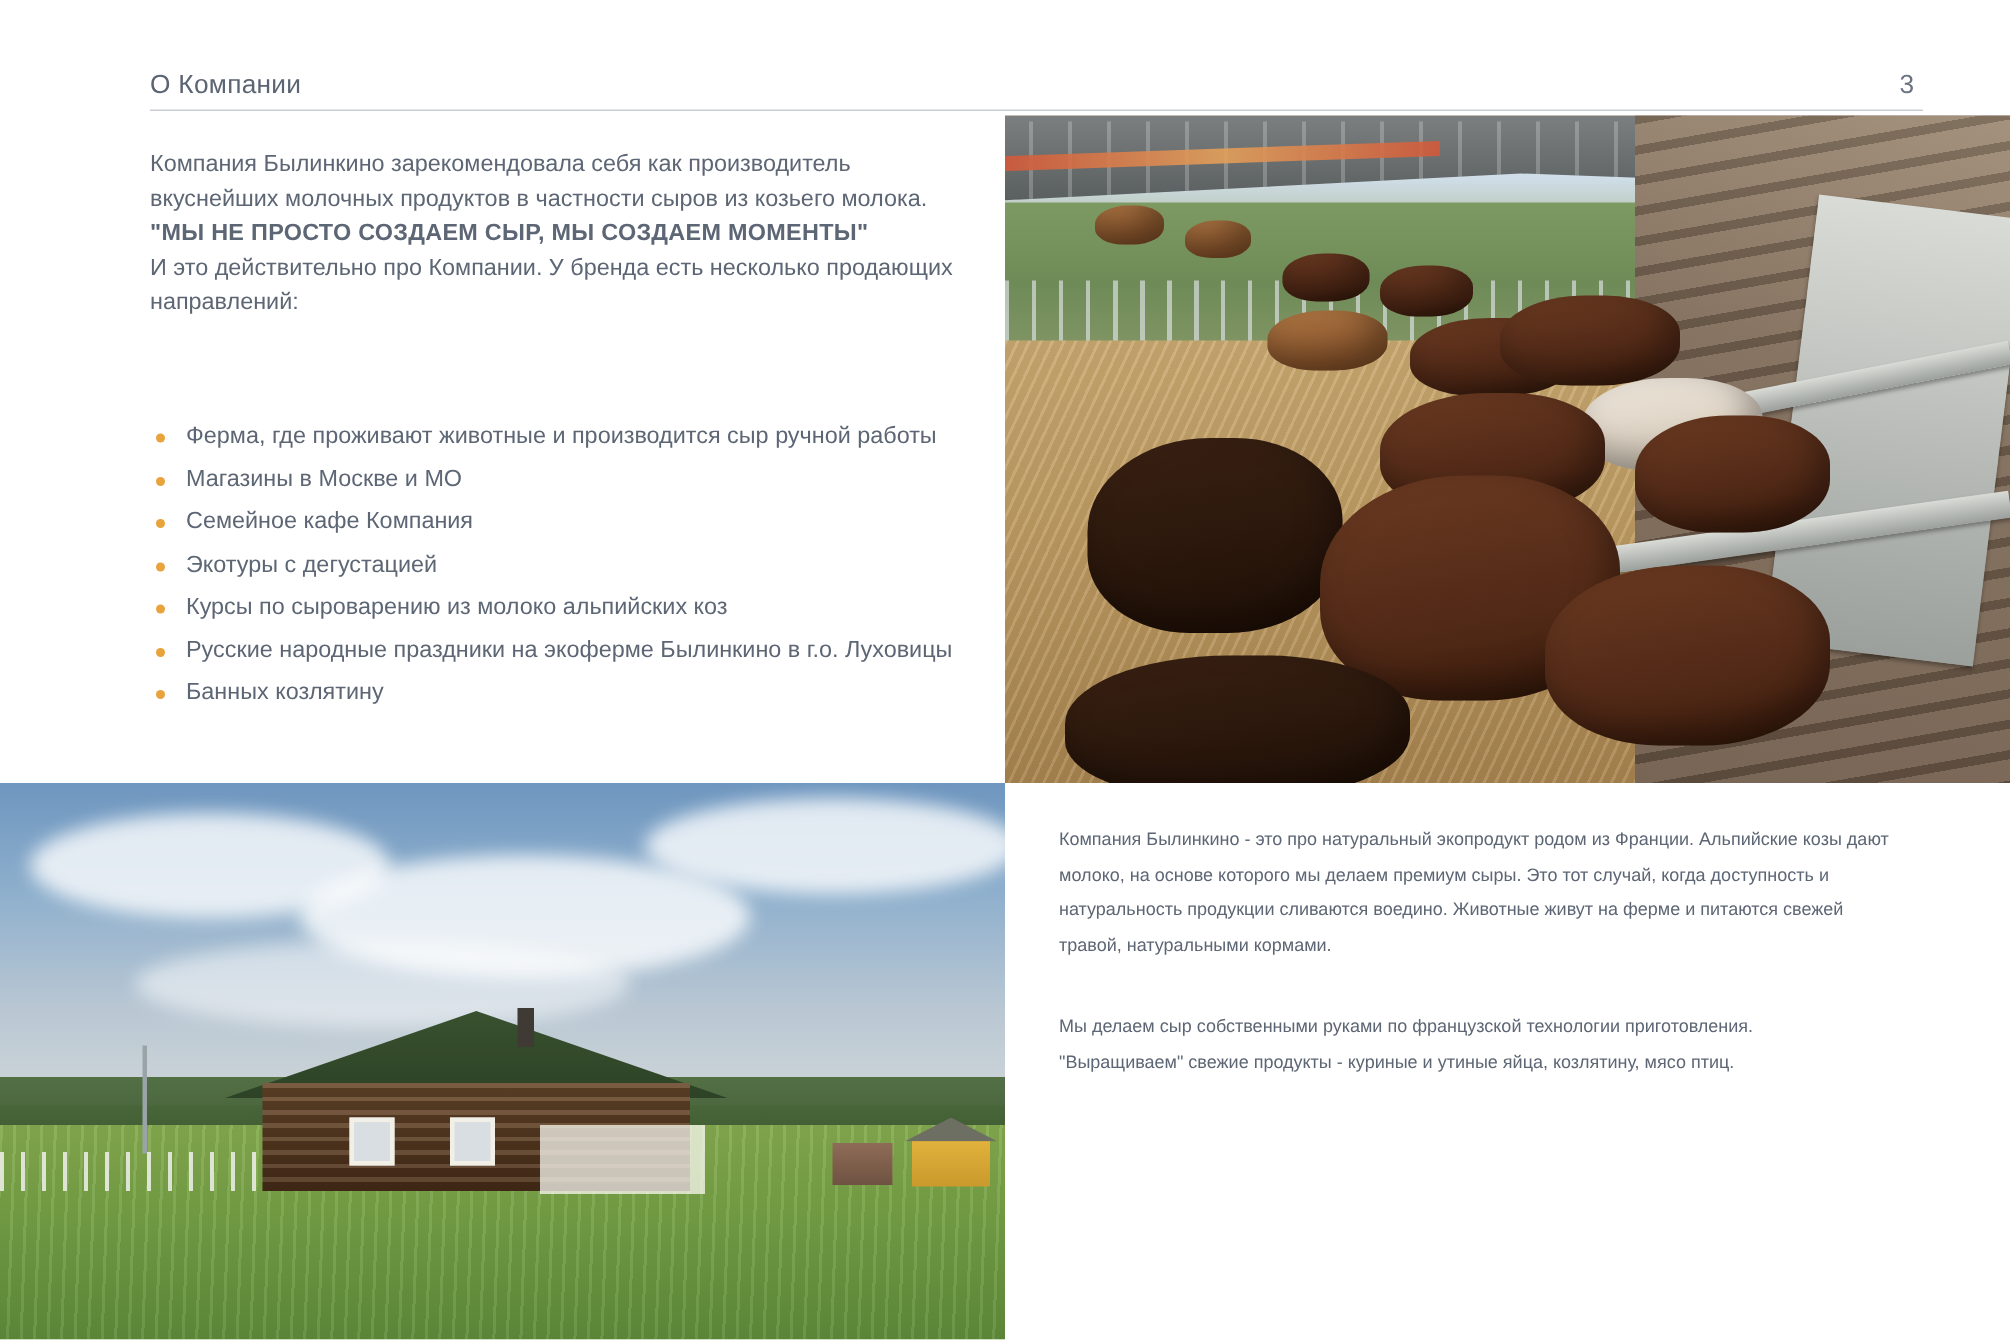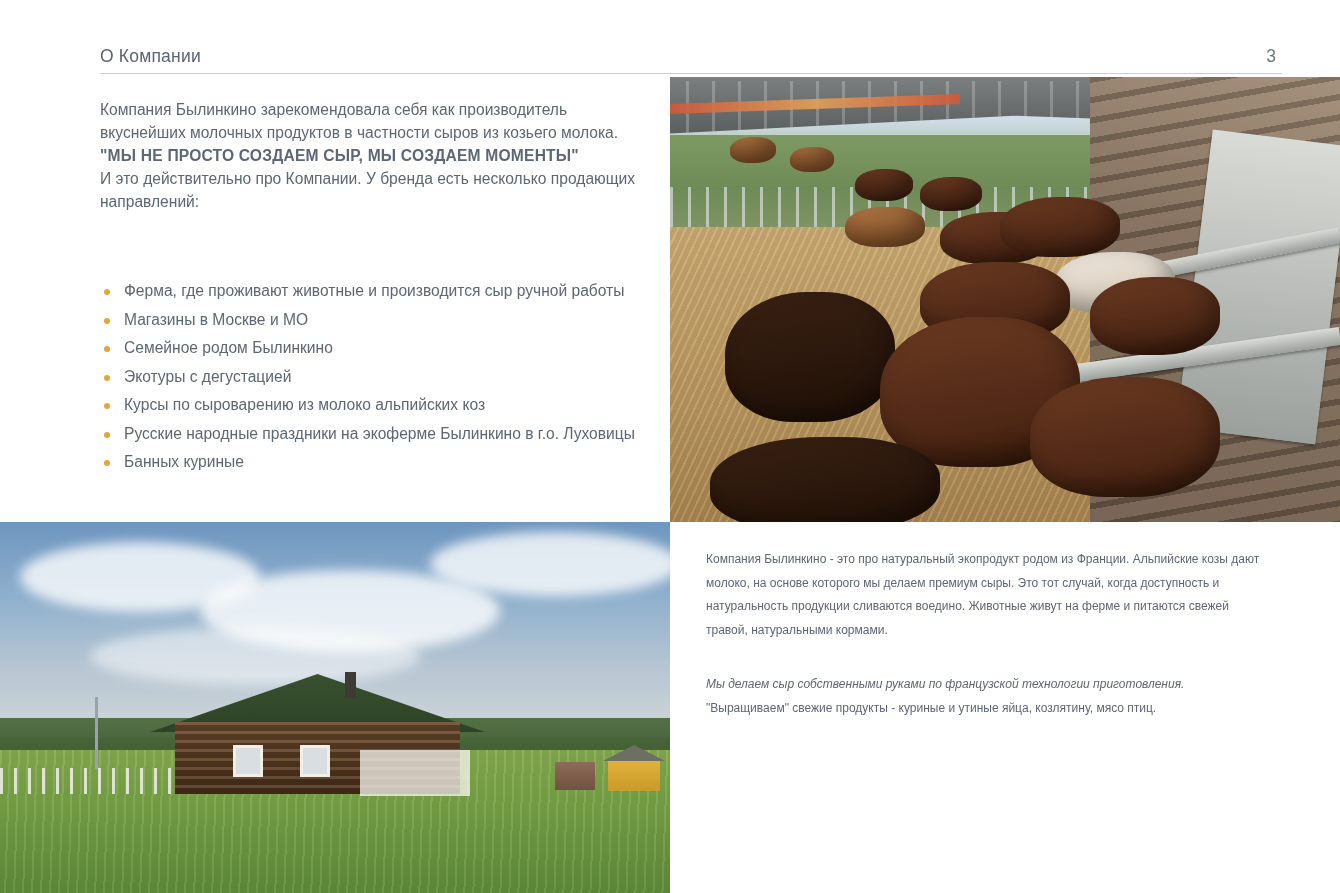--- a/index.html
+++ b/index.html
@@ -289,21 +289,21 @@
     color: #535c6a;
     margin: 0 0 28px 0;
     font-weight: normal;
   }
   .why p {
     margin: 0;
     font-size: 12px;
     line-height: 23.5px;
     color: #5d6674;
   }
-  .why .para-2 { margin-top: 31px; font-style: italic; }
+  .why .para-2 { margin-top: 31px; }
   .why .para-3 { margin-top: 0; }
 </style>
 </head>
 <body>
 
 <div class="page">
 
   <div class="header">
     <div class="header-title">О Компании</div>
     <div class="header-page-number">3</div>
@@ -312,25 +312,25 @@
 
   <div class="intro">
     <p>Компания Былинкино зарекомендовала себя как производитель вкуснейших молочных продуктов в частности сыров из козьего молока.</p>
     <p class="quote">"МЫ НЕ ПРОСТО СОЗДАЕМ СЫР, МЫ СОЗДАЕМ МОМЕНТЫ"</p>
     <p class="intro-second">И это действительно про Компании. У бренда есть несколько продающих направлений:</p>
   </div>
 
   <ul class="bullet-list">
     <li>Ферма, где проживают животные и производится сыр ручной работы</li>
     <li>Магазины в Москве и МО</li>
-    <li>Семейное родом Былинкино</li>
+    <li>Семейное кафе Компания</li>
     <li>Экотуры с дегустацией</li>
     <li>Курсы по сыроварению из молоко альпийских коз</li>
     <li>Русские народные праздники на экоферме Былинкино в г.о. Луховицы</li>
-    <li>Банных куриные</li>
+    <li>Банных козлятину</li>
   </ul>
 
   <div class="photo-goats">
     <div class="sky"></div>
     <div class="field"></div>
     <div class="fence-far"></div>
     <div class="roof">
       <div class="roof-beams"></div>
       <div class="roof-stripe"></div>
     </div>

